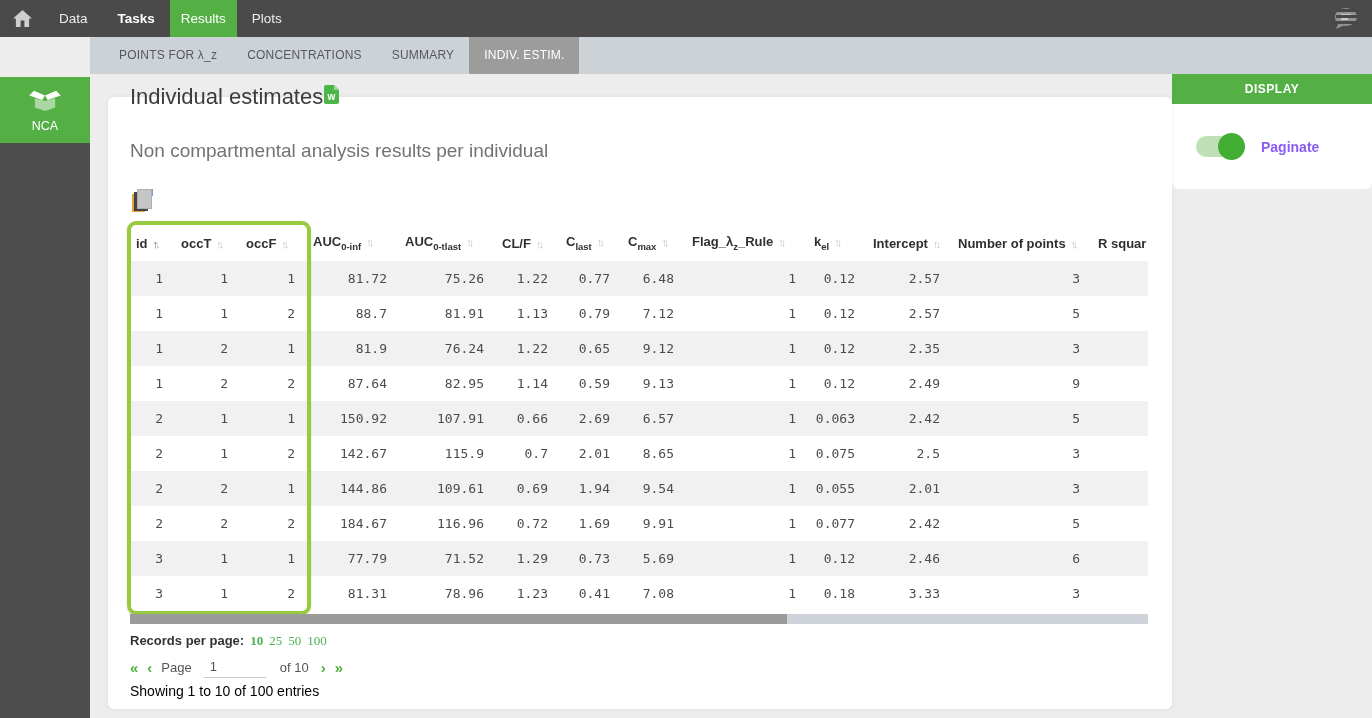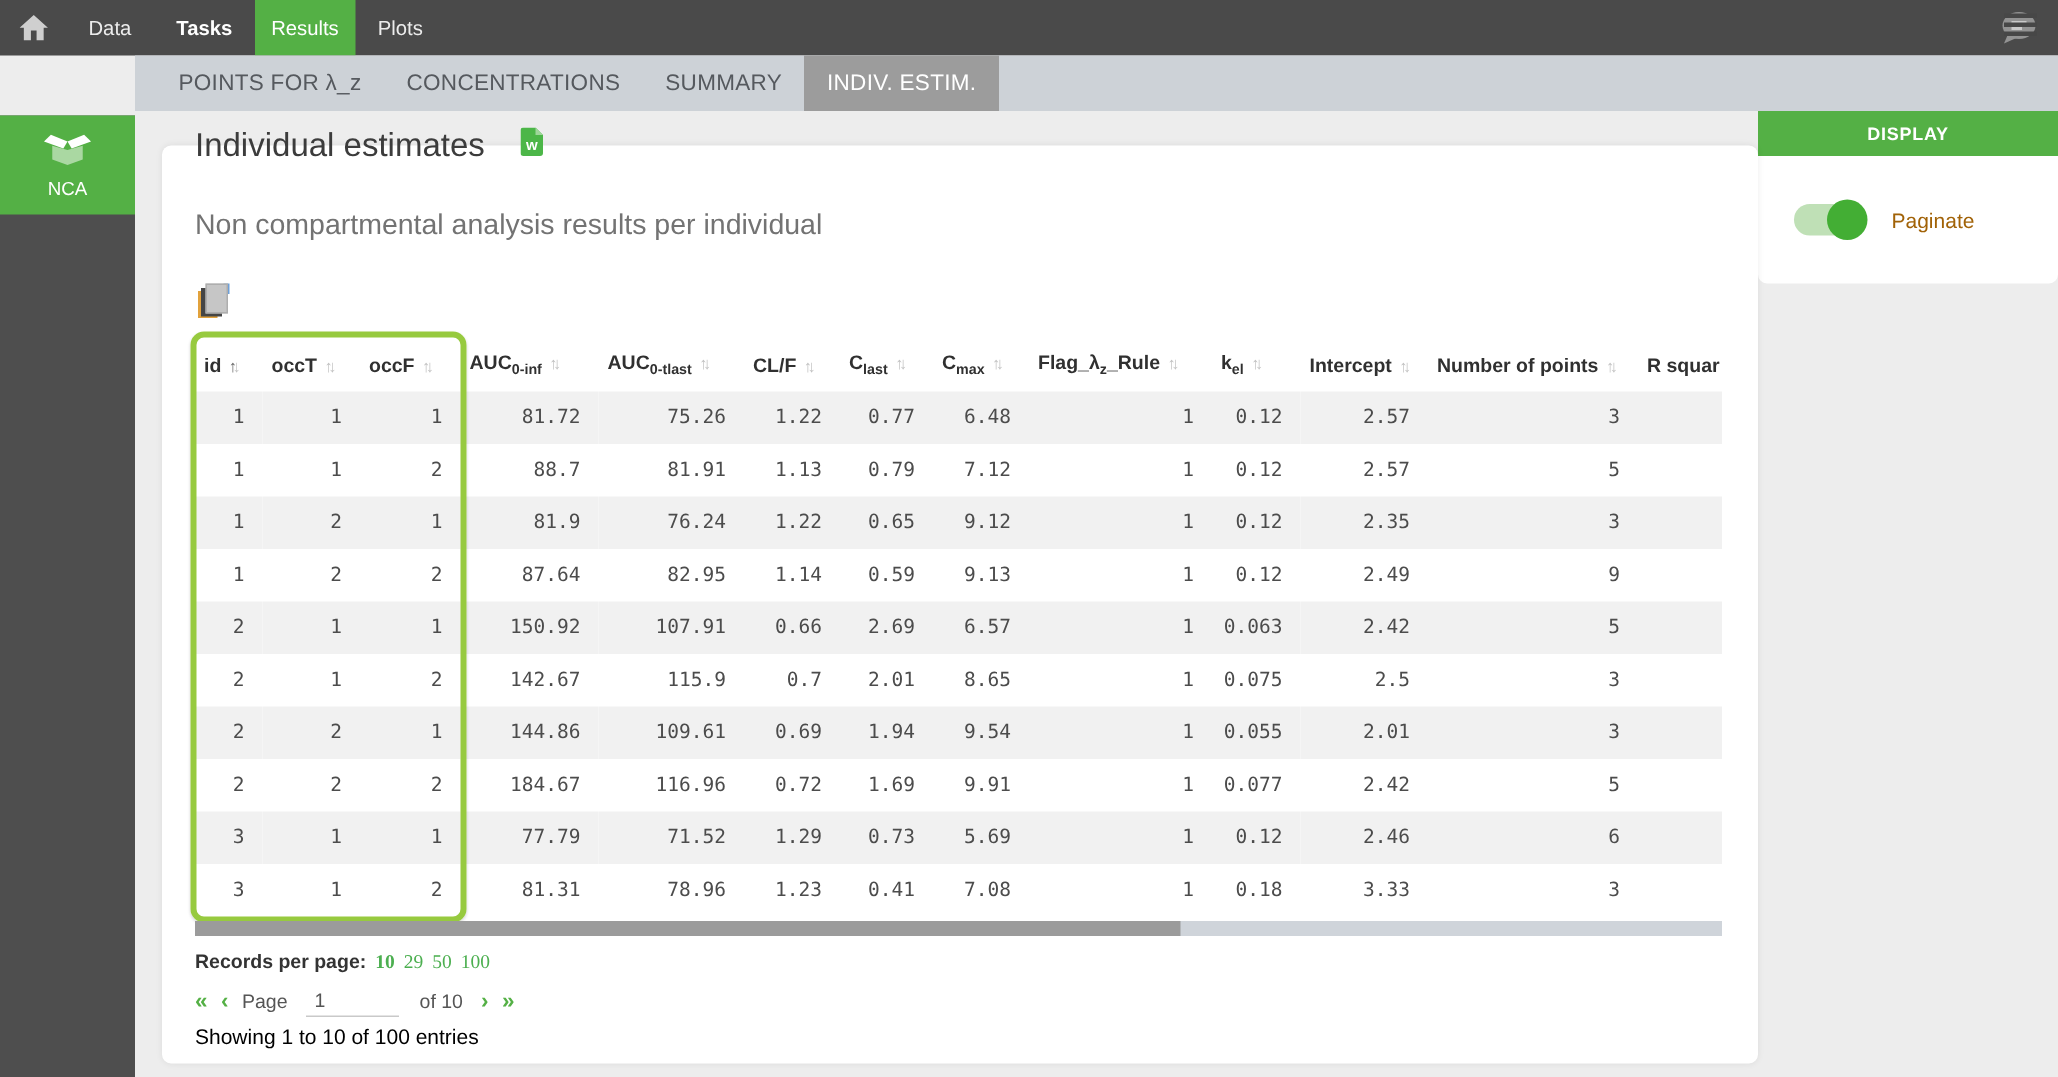--- a/index.html
+++ b/index.html
@@ -18,42 +18,42 @@
 
   
   #sidebar { position:absolute; top:37px; left:0; width:90px; height:681px; background:#4e4e4e;margin-top:40px; }
   #nca { height:66px; background:#54b045; display:flex; flex-direction:column;
     align-items:center; justify-content:center; gap:3px; cursor:pointer; }
   #nca .app-label { color:#fff; font-size:12.5px; }
 
   
   #tabbar { position:absolute; top:37px; left:90px; width:1282px; height:37px;
     background:#cdd2d7; display:flex; padding-left:14px; }
-  .tab { height:37px; line-height:37px; padding:0 15px; font-size:15px;
+  .tab { height:37px; line-height:37px; padding:0 15px; font-size:12px;
     color:#55595e; letter-spacing:.2px; cursor:pointer; white-space:nowrap; }
   .tab.active { background:#9c9c9c; color:#fff; }
   #hamburger { position:absolute; right:14px; top:9px; width:22px; cursor:pointer; }
   #hamburger div { height:3px; background:#474747; margin-bottom:3px; }
 
   
   #rightpanel { position:absolute; top:74px; left:1172px; width:200px; height:644px; background:#ededed; }
   #panel-header { height:30px; background:#54b045; color:#fff; text-align:center;
     line-height:30px; font-weight:bold; font-size:12px; letter-spacing:.5px; }
   #panel-body { background:#fff; height:85px; border-radius:0 0 6px 6px;
     display:flex; align-items:center; padding-left:24px; gap:19px; }
   #toggle { width:46px; height:21px; border-radius:11px; background:#bfe0b6; position:relative; cursor:pointer; }
   #toggle .knob { position:absolute; right:-3px; top:-3px; width:27px; height:27px;
     border-radius:50%; background:#43ae34; }
-  #panel-body .toggle-label { font-size:14px; color:#a16207; }
+  #panel-body .toggle-label { font-size:14px; color:#8b5cf6;font-weight:bold; }
 
   
   #card { position:absolute; left:108px; top:97px; width:1064px; height:612px;
     background:#fff; border-radius:6px; box-shadow:0 0 5px rgba(0,0,0,.07); }
   #card-title { position:absolute; top:-13px; left:22px; font-size:22px; color:#3c3c3c;
-    display:flex; align-items:center; gap:24px; }
+    display:flex; align-items:center; gap:1px; }
   #subtitle { position:absolute; top:43px; left:22px; font-size:19px; color:#737373; }
   #copy-btn { position:absolute; top:92px; left:24px; width:24px; height:24px; cursor:pointer; }
   #copy-btn span { position:absolute; }
   .cp-a { left:0; top:5px; width:13px; height:18px; background:#e2a23c; }
   .cp-b { left:2px; top:3px; width:14px; height:19px; background:#454545; }
   .cp-d { left:17px; top:0; width:4px; height:7px; background:#6d9fd8; }
   .cp-c { left:5px; top:0; width:15px; height:20px; background:#c6c6c6; border:1px solid #aeaeae; }
 
   
   #tablewrap { position:absolute; top:128px; left:22px; width:1018px; height:386px; overflow:hidden; }
@@ -357,21 +357,21 @@
         </tbody>
     </table>
   </div>
   <div id="highlight-box"></div>
 
   <div id="scrollbar">
     <div class="thumb"></div>
   </div>
 
   <div id="records">
-    <span class="rec-label">Records per page:</span><span id="rec-opts"><span class="opt sel">10</span><span class="opt">29</span><span class="opt">50</span><span class="opt">100</span></span>
+    <span class="rec-label">Records per page:</span><span id="rec-opts"><span class="opt sel">10</span><span class="opt">25</span><span class="opt">50</span><span class="opt">100</span></span>
   </div>
 
   <div id="pager">
     <span class="pg-btn">«</span>
     <span class="pg-btn">‹</span>
     <span class="pg-label">Page</span>
     <input id="page-input" value="1" style="">
     <span class="of-label">of 10</span>
     <span class="pg-btn">›</span>
     <span class="pg-btn">»</span>

